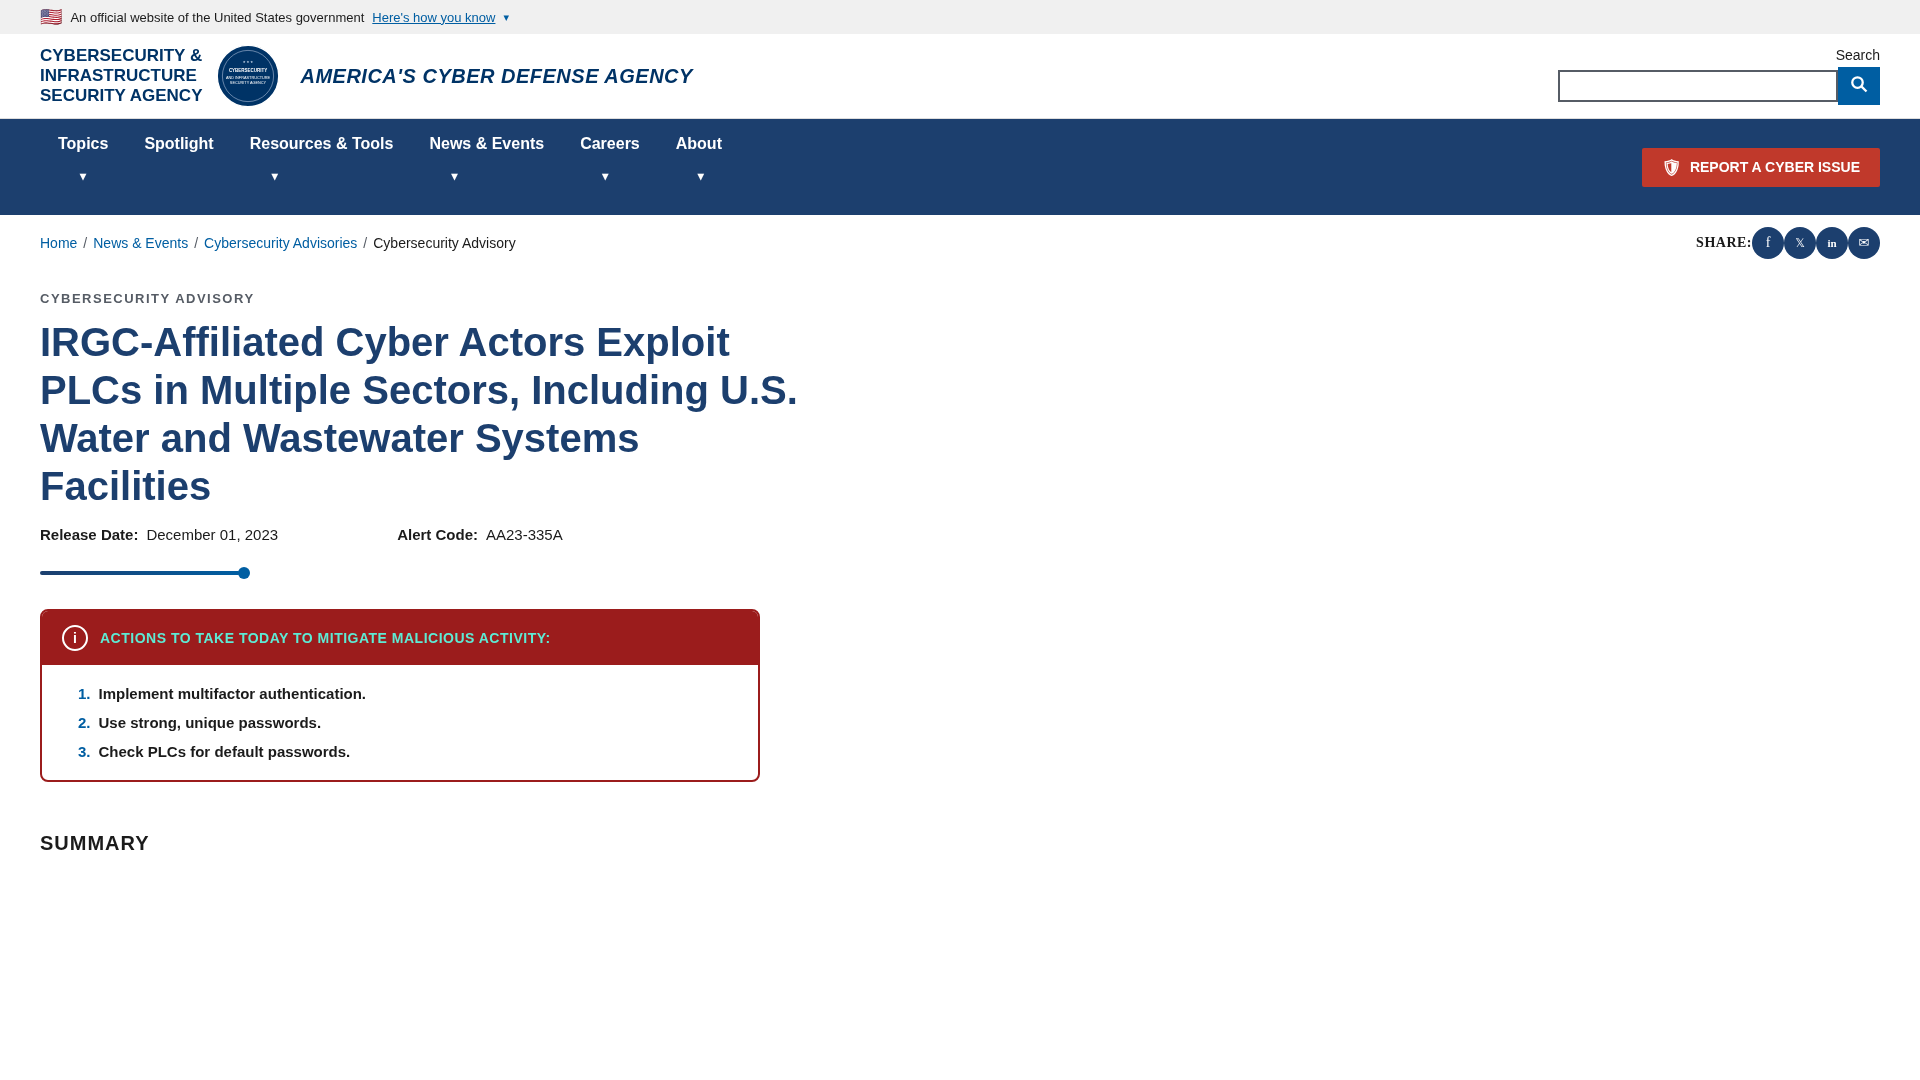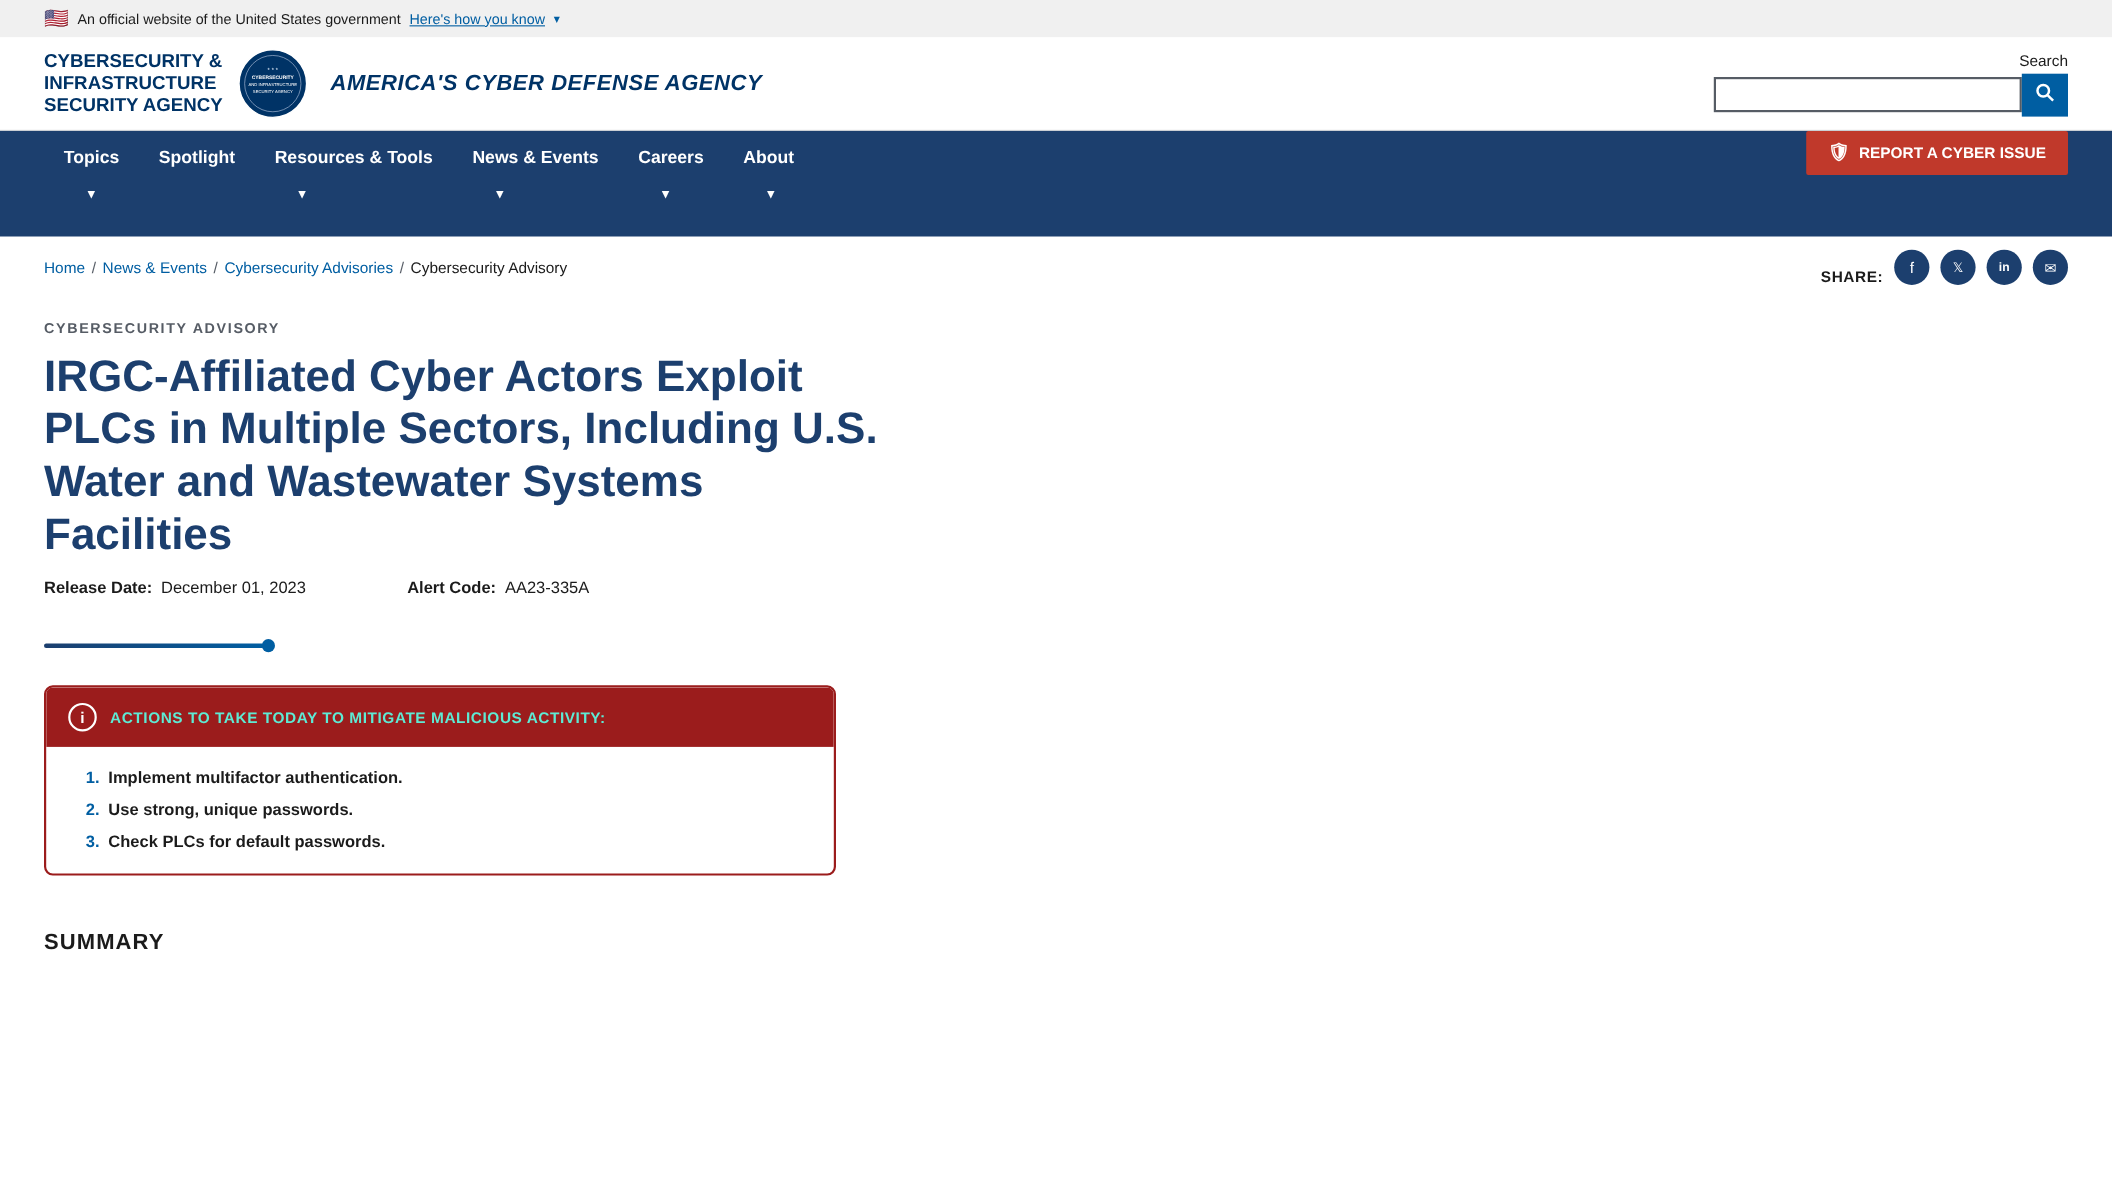--- a/index.html
+++ b/index.html
@@ -76,21 +76,21 @@
       padding: 8px 12px;
       cursor: pointer;
       color: #fff;
       font-size: 16px;
     }
 
     
     .main-nav {
       background: #1c3f6e;
       display: flex;
-      align-items: flex-start;
+      align-items: center;
       padding: 0 40px;
     }
     .nav-items {
       display: flex;
       list-style: none;
       flex: 1;
     }
     .nav-items li a, .nav-items li span {
       display: block;
       color: #fff;
@@ -130,22 +130,22 @@
       display: flex;
       align-items: center;
       gap: 6px;
       font-size: 14px;
     }
     .breadcrumb a { color: #005ea2; text-decoration: none; }
     .breadcrumb .sep { color: #565c65; }
     .breadcrumb .current { color: #1b1b1b; }
     .share-area {
       display: flex;
-      align-items: flex-end;
-      gap: 10px;
+      align-items: center;
+      font-family: Liberation Serif, serif;
     }
     .share-label {
       font-size: 14px;
       font-weight: 700;
       color: #1b1b1b;
       text-transform: uppercase;
       letter-spacing: 0.5px;
     }
     .share-icon {
       width: 32px;
@@ -176,22 +176,22 @@
     .page-title {
       font-size: 40px;
       font-weight: 700;
       color: #1c3f6e;
       line-height: 1.2;
       margin-bottom: 16px;
       max-width: 760px;
     }
     .meta-row {
       display: flex;
-      gap: 92px;
-      margin-bottom: 38px;
+      gap: 119px;
+      margin-bottom: 24px;
     }
     .meta-item {
       display: flex;
       gap: 8px;
       font-size: 15px;
     }
     .meta-item .meta-label {
       font-weight: 700;
       color: #1b1b1b;
     }

